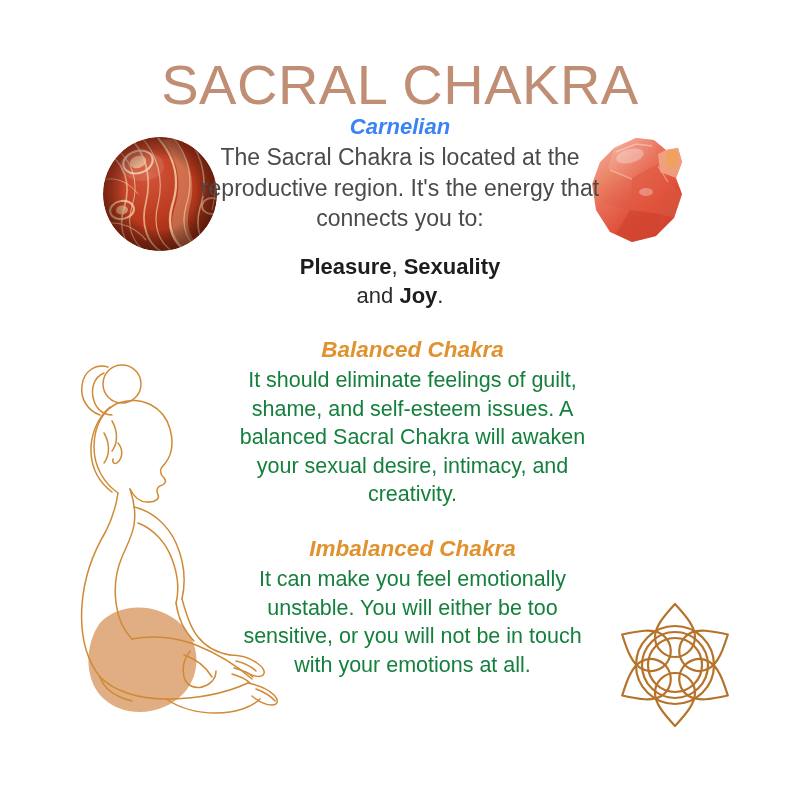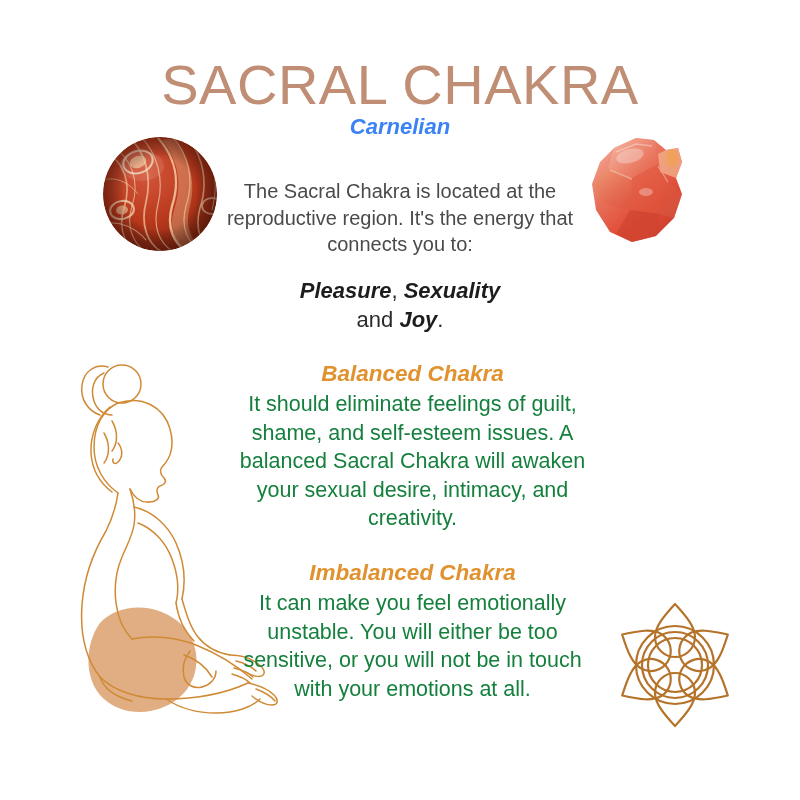--- a/index.html
+++ b/index.html
@@ -55,37 +55,35 @@
   .text-col {
     position: absolute;
     left: 200px;
     top: 142px;
     width: 400px;
     text-align: center;
     z-index: 6;
   }
 
   .body-text {
-    font-size: 20px;
+    font-size: 23px;
     line-height: 1.33;
     color: #4a4a4a;
     font-weight: 300;
-    margin-top: 36px;
   }
 
   .keywords {
     margin-top: 18px;
     font-size: 22px;
     line-height: 1.32;
     color: #2b2b2b;
     font-weight: 300;
   }
 
   .keywords b {
-    font-style: italic;
     font-weight: bold;
     color: #1d1d1d;
     text-align: right;
   }
 
   .section {
     margin-top: 26px;
     margin-left: 25px;
   }
 

